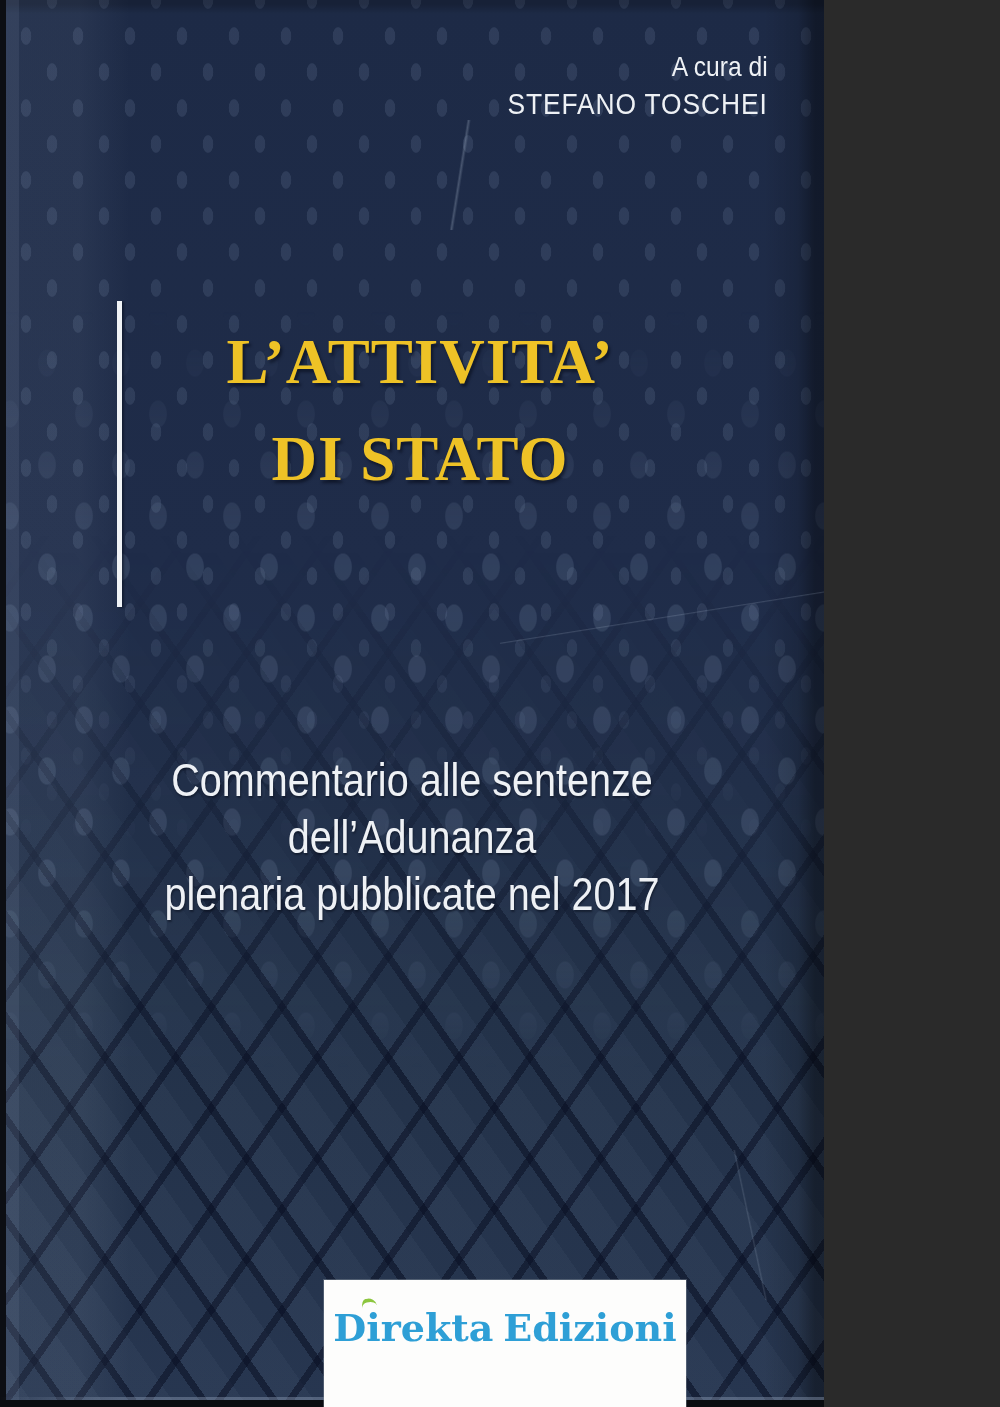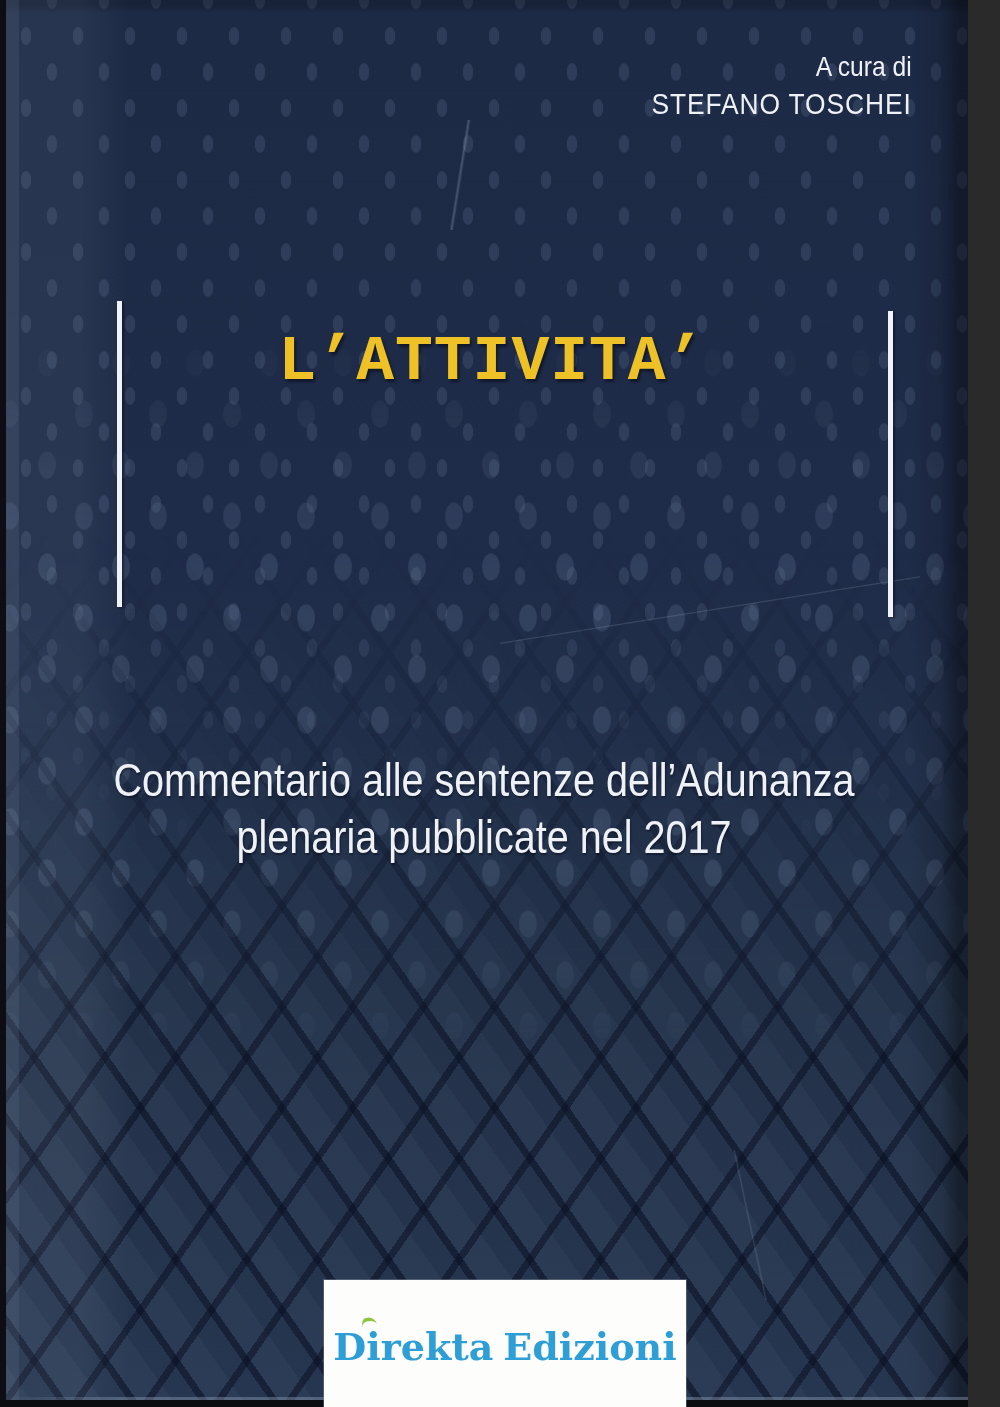--- a/index.html
+++ b/index.html
@@ -1,18 +1,18 @@
 <!DOCTYPE html>
 <html><head>
 <meta charset="utf-8">
 <style>
   html,body{margin:0;padding:0;background:#2a2a2a;}
   .cover{
     position:relative;
-    width:968px;height:1407px;
+    width:824px;height:1407px;
     overflow:hidden;
     background-color:#1f2c49;
     background-image:linear-gradient(180deg,#1d2a46 0%,#1f2c49 40%,#233249 72%,#273650 100%);
     font-family:"Liberation Sans","DejaVu Sans",sans-serif;
   }
   
   .dots-small{
     position:absolute;inset:0;pointer-events:none;
     background-image:
       radial-gradient(9px 15px at center,rgba(135,155,185,.17) 0 55%,rgba(135,155,185,0) 62%),
@@ -71,40 +71,40 @@
     transform:scaleX(.88);transform-origin:top right;
   }
   .credit-prefix{font-size:28px;line-height:34px;}
   .credit-author{font-size:30px;line-height:36px;letter-spacing:1px;margin-top:2px;}
   .rule{position:absolute;width:5px;background:#f0f3f6;z-index:5;box-shadow:2px 1px 2px rgba(5,10,25,.45);}
   .rule-left{left:117px;top:301px;height:306px;}
   .rule-right{left:888px;top:311px;height:306px;}
   .title{
     position:absolute;top:314px;left:136px;right:120px;z-index:5;
     text-align:center;color:#eec226;
-    font-family:Liberation Mono, monospace;font-weight:700;
+    font-family:Liberation Serif, serif;font-weight:700;
     font-size:63px;line-height:97px;letter-spacing:1px;
     text-shadow:2px 3px 3px rgba(4,8,20,.55);
   }
   .subtitle{
     position:absolute;top:752px;left:0;width:100%;z-index:5;
     text-align:center;color:#eef1f5;
     font-size:46px;line-height:57px;font-weight:400;
     transform:scaleX(.86);transform-origin:top center;
     text-shadow:1px 2px 2px rgba(4,8,20,.45);
   }
   .logo-box{
     position:absolute;left:324px;top:1280px;width:362px;height:127px;z-index:6;
     background:#fdfdfc;box-shadow:0 0 0 1px rgba(140,150,160,.4);
     display:flex;justify-content:center;align-items:flex-start;padding-top:26px;box-sizing:border-box;
   }
   .logo-text{
     position:relative;
     font-family:"DejaVu Serif","Liberation Serif",serif;font-weight:700;
-    font-size:38px;line-height:44px;color:#2e9fd6;white-space:nowrap;margin-top:19px;
+    font-size:38px;line-height:44px;color:#2e9fd6;white-space:nowrap;
   }
   .logo-word2{margin-left:.26em;}
   .i-wrap{position:relative;display:inline-block;}
   .accent-leaf{
     position:absolute;left:-4px;top:-8px;width:15px;height:11px;
     border-top:4px solid #8cc63e;border-radius:60% 100% 0 0/90% 100% 0 0;
     transform:rotate(-14deg);
   }
 </style>
 </head>
@@ -121,20 +121,21 @@
   <div class="credit">
     <div class="credit-prefix">A cura di</div>
     <div class="credit-author">STEFANO TOSCHEI</div>
   </div>
 
   <div class="rule rule-left"></div>
   <div class="rule rule-right"></div>
 
   <div class="title">
     <div>L’ATTIVITA’</div>
+    <div>DI STATO</div>
   </div>
 
   <div class="subtitle">
     <div>Commentario alle sentenze dell’Adunanza</div>
     <div>plenaria pubblicate nel 2017</div>
   </div>
 
   <div class="logo-box">
     <div class="logo-text">
       <span>D</span><span class="i-wrap"><span class="accent-leaf"></span><span>i</span></span><span>rekta</span><span class="logo-word2">Edizioni</span>

